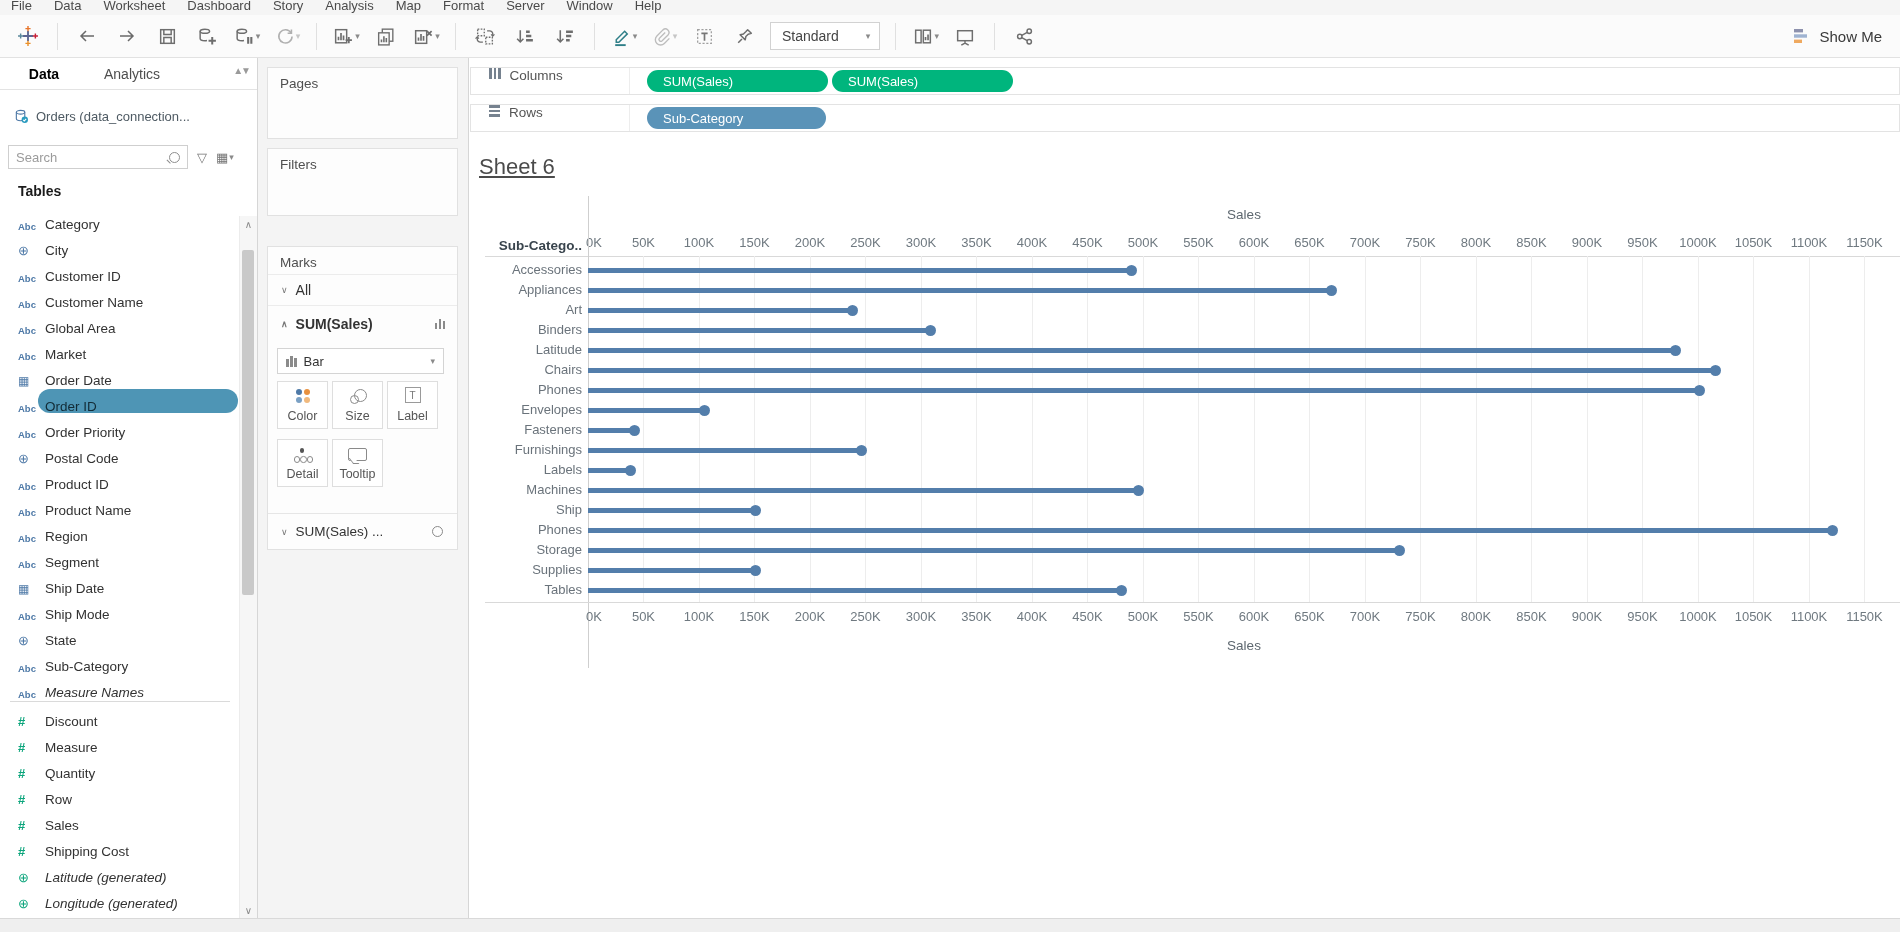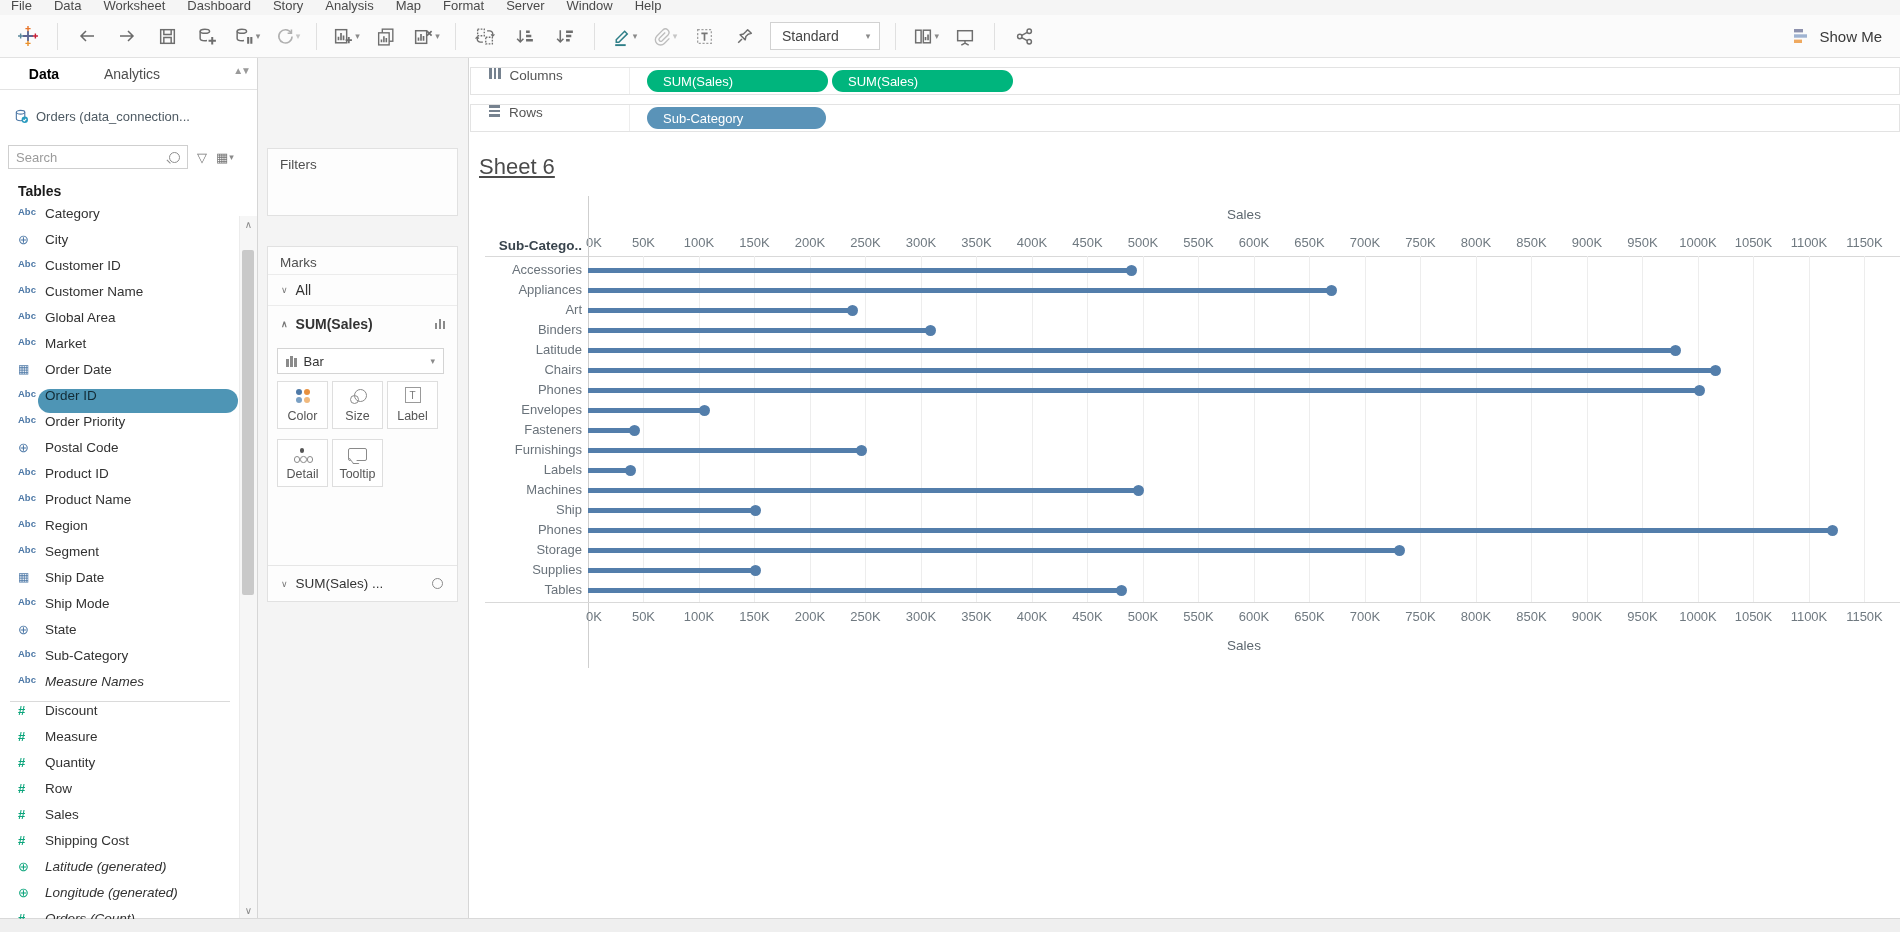--- a/index.html
+++ b/index.html
@@ -28,21 +28,21 @@
   .tab-updown{position:absolute;right:8px;top:7px;font-size:10px;color:#9a9a9a;letter-spacing:-2px;}
   .connection{position:absolute;top:45px;left:14px;right:6px;height:26px;display:flex;align-items:center;gap:7px;font-size:13px;color:#4e5a63;white-space:nowrap;overflow:hidden;}
   .searchrow{position:absolute;top:87px;left:8px;right:6px;height:24px;display:flex;align-items:center;}
   .searchbox{width:166px;height:22px;border:1px solid #cfcfcf;display:flex;align-items:center;padding:0 5px 0 7px;}
   .search-ph{flex:1;font-size:13px;color:#9b9b9b;}
   .mag{position:relative;width:9px;height:9px;border:1.4px solid #8e8e8e;border-radius:50%;margin-right:2px;}
   .mag::after{content:'';position:absolute;left:-4px;top:8px;width:5px;height:1.4px;background:#8e8e8e;transform:rotate(45deg);}
   .srch-ic{font-size:13px;color:#757575;margin-left:9px;}
   .tables-header{position:absolute;top:125px;left:18px;font-size:14px;font-weight:bold;color:#1b1b1b;}
   .fields{position:absolute;top:148px;left:0;width:240px;bottom:0;overflow:hidden;}
-  .field{height:26px;display:flex;align-items:flex-start;padding-left:18px;position:relative;font-size:13.5px;color:#323232;}
+  .field{height:26px;display:flex;align-items:flex-end;padding-left:18px;position:relative;font-size:13.5px;color:#323232;}
   .field .ficon{width:27px;flex:none;position:relative;z-index:1;}
   .ficon.i-abc{font-size:9.5px;font-weight:bold;}
   .ficon.i-globe{font-size:13px;}
   .ficon.i-cal{font-size:12px;}
   .ficon.i-hash{font-size:13px;font-weight:bold;}
   .dim{color:#4e79a7;} .mea{color:#0ca57c;}
   .fname{position:relative;z-index:1;white-space:nowrap;}
   .fname.it{font-style:italic;}
   .field.selected::before{content:'';position:absolute;left:38px;right:2px;top:1px;bottom:1px;background:#4e95b5;border-radius:12px;}
   .field.selected .fname{color:#122b36;}
@@ -50,21 +50,21 @@
   .pane-scroll{position:absolute;top:158px;right:0;width:17px;bottom:0;background:#f6f6f6;border-left:1px solid #ececec;}
   .ps-arrow{position:absolute;left:0;width:100%;text-align:center;font-size:10px;color:#8a8a8a;}
   .ps-thumb{position:absolute;left:2px;width:12px;top:34px;height:345px;background:#c9c9c9;border-radius:2px;}
 
   
   .cards{position:absolute;top:58px;left:258px;width:211px;bottom:13px;background:#f4f4f4;border-right:1px solid #d6d6d6;box-sizing:border-box;}
   .card{position:absolute;left:9px;right:10px;background:#fdfdfd;border:1px solid #e1e1e1;box-sizing:border-box;}
   .card-title{font-size:13.5px;color:#4f4f4f;padding:8px 0 0 12px;}
   .card.pages{top:9px;height:72px;}
   .card.filters{top:90px;height:68px;}
-  .card.marks{top:188px;height:356px;}
+  .card.marks{top:188px;height:304px;}
   .mrow{position:absolute;left:0;right:0;display:flex;align-items:center;padding-left:13px;font-size:14px;color:#333;box-sizing:border-box;}
   .mrow .chev{font-size:9px;color:#777;margin-right:8px;}
   .mrow.all{top:27px;height:32px;border-top:1px solid #ececec;border-bottom:1px solid #ececec;}
   .mrow.sum1{top:59px;height:35px;font-weight:bold;border-bottom:0;}
   .mini-bars{margin-left:auto;margin-right:12px;display:flex;align-items:flex-end;gap:1.5px;}
   .mini-bars i{display:block;width:2.5px;background:#8b8b8b;}
   .marktype{position:absolute;top:101px;left:9px;right:13px;height:26px;border:1px solid #d4d4d4;background:#fff;display:flex;align-items:center;padding:0 8px;font-size:13px;color:#333;box-sizing:border-box;}
   .marktype .caret{margin-left:auto;}
   .mbtn{position:absolute;width:51px;height:48px;border:1px solid #dedede;background:#fff;display:flex;flex-direction:column;align-items:center;justify-content:flex-end;padding-bottom:5px;font-size:12.5px;color:#555;box-sizing:border-box;gap:6px;}
   .color-ic{width:14px;height:14px;display:grid;grid-template-columns:6px 6px;gap:2px;}
@@ -435,20 +435,23 @@
         </div>
       </div>
     <div class="pane-scroll">
       <span class="ps-arrow" style="top:3px">∧</span>
       <span class="ps-thumb"></span>
       <span class="ps-arrow" style="bottom:3px">∨</span>
     </div>
   </div>
 
   <div class="cards">
+    <div class="card pages">
+      <div class="card-title">Pages</div>
+    </div>
     <div class="card filters">
       <div class="card-title">Filters</div>
     </div>
     <div class="card marks">
       <div class="card-title">Marks</div>
       <div class="mrow all">
         <span class="chev">∨</span>
         <span>All</span>
       </div>
       <div class="mrow sum1">

